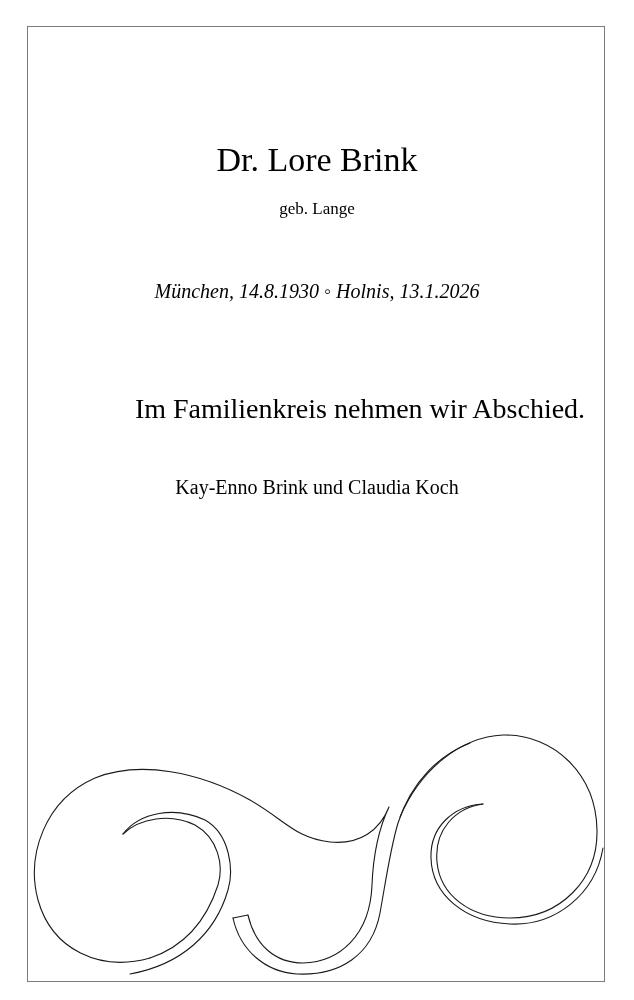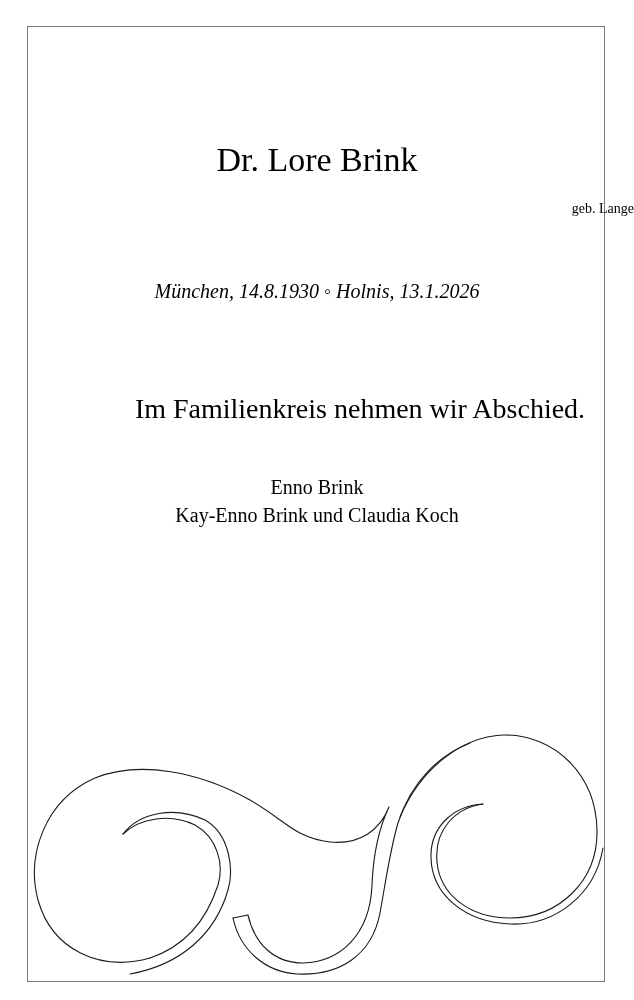--- a/index.html
+++ b/index.html
@@ -2,40 +2,39 @@
 <html><head>
   <meta charset="utf-8">
   <style>
     html, body { margin: 0; padding: 0; background: #ffffff; }
     body { width: 634px; height: 1000px; position: relative; overflow: hidden;
            font-family: "Liberation Serif", "DejaVu Serif", serif; color: #000; }
     .card { position: absolute; left: 27px; top: 26px; width: 578px; height: 956px;
             border: 1px solid #7a7a7a; box-sizing: border-box; background: #fff; }
     .line { position: absolute; left: 0; width: 634px; text-align: center; white-space: nowrap; }
     .name { top: 140px; font-size: 34px; line-height: 40px; }
-    .maiden { top: 197px; font-size: 14px; line-height: 24px; text-align: right; }
+    .maiden { top: 197px; font-size: 17px; line-height: 24px; }
     .dates { top: 278px; font-size: 20px; line-height: 26px; font-style: italic; }
     .farewell { top: 396px; font-size: 28px; line-height: 26px; padding-left: 43px; }
     .mourners { position: absolute; top: 474px; left: 0; width: 634px; text-align: center;
                 font-size: 20px; line-height: 27.8px; }
     .mourners div { white-space: nowrap; }
     .ornament { position: absolute; left: 0; top: 0; width: 634px; height: 1000px; pointer-events: none; }
   </style>
 </head>
 <body>
 
 <div class="card"></div>
 
 <div class="line name">Dr. Lore Brink</div>
 <div class="line maiden">geb. Lange</div>
 <div class="line dates">München, 14.8.1930 ◦ Holnis, 13.1.2026</div>
 <div class="line farewell">Im Familienkreis nehmen wir Abschied.</div>
 
 <div class="mourners">
-  <div>Enno Brink</div>
   <div>Kay-Enno Brink und Claudia Koch</div>
 </div>
 
 <svg class="ornament" viewBox="0 0 634 1000" xmlns="http://www.w3.org/2000/svg">
   <g fill="none" stroke="#1a1a1a" stroke-width="1.1" stroke-linejoin="round" stroke-linecap="round">
 
     <path d="M 150 958
              C 100 972, 52 950, 38 900
              C 26 855, 45 800, 95 778
              C 140 760, 200 772, 250 800

